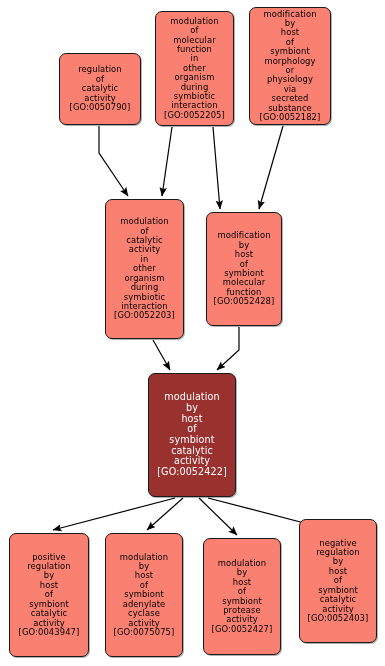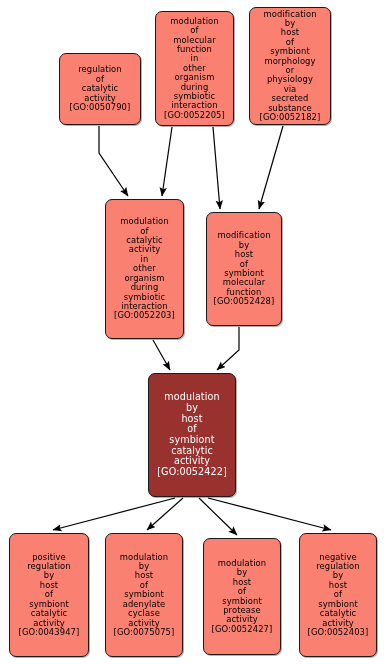--- a/index.html
+++ b/index.html
@@ -172,21 +172,21 @@
       <div class="go-node node-normal" title="modulation by host of symbiont protease activity [GO:0052427]" style="left: 203px; top: 538px; width: 78px; height: 117px; font-size: 8.4px;">
         <span class="node-text">modulation
 by
 host
 of
 symbiont
 protease
 activity
 [GO:0052427]</span>
       </div>
-      <div class="go-node node-normal" title="negative regulation by host of symbiont catalytic activity [GO:0052403]" style="left: 299px; top: 533px; width: 78px; height: 124px; font-size: 8.4px;">
+      <div class="go-node node-normal" title="negative regulation by host of symbiont catalytic activity [GO:0052403]" style="left: 299px; top: 519px; width: 78px; height: 124px; font-size: 8.4px;">
         <span class="node-text">negative
 regulation
 by
 host
 of
 symbiont
 catalytic
 activity
 [GO:0052403]</span>
       </div>

